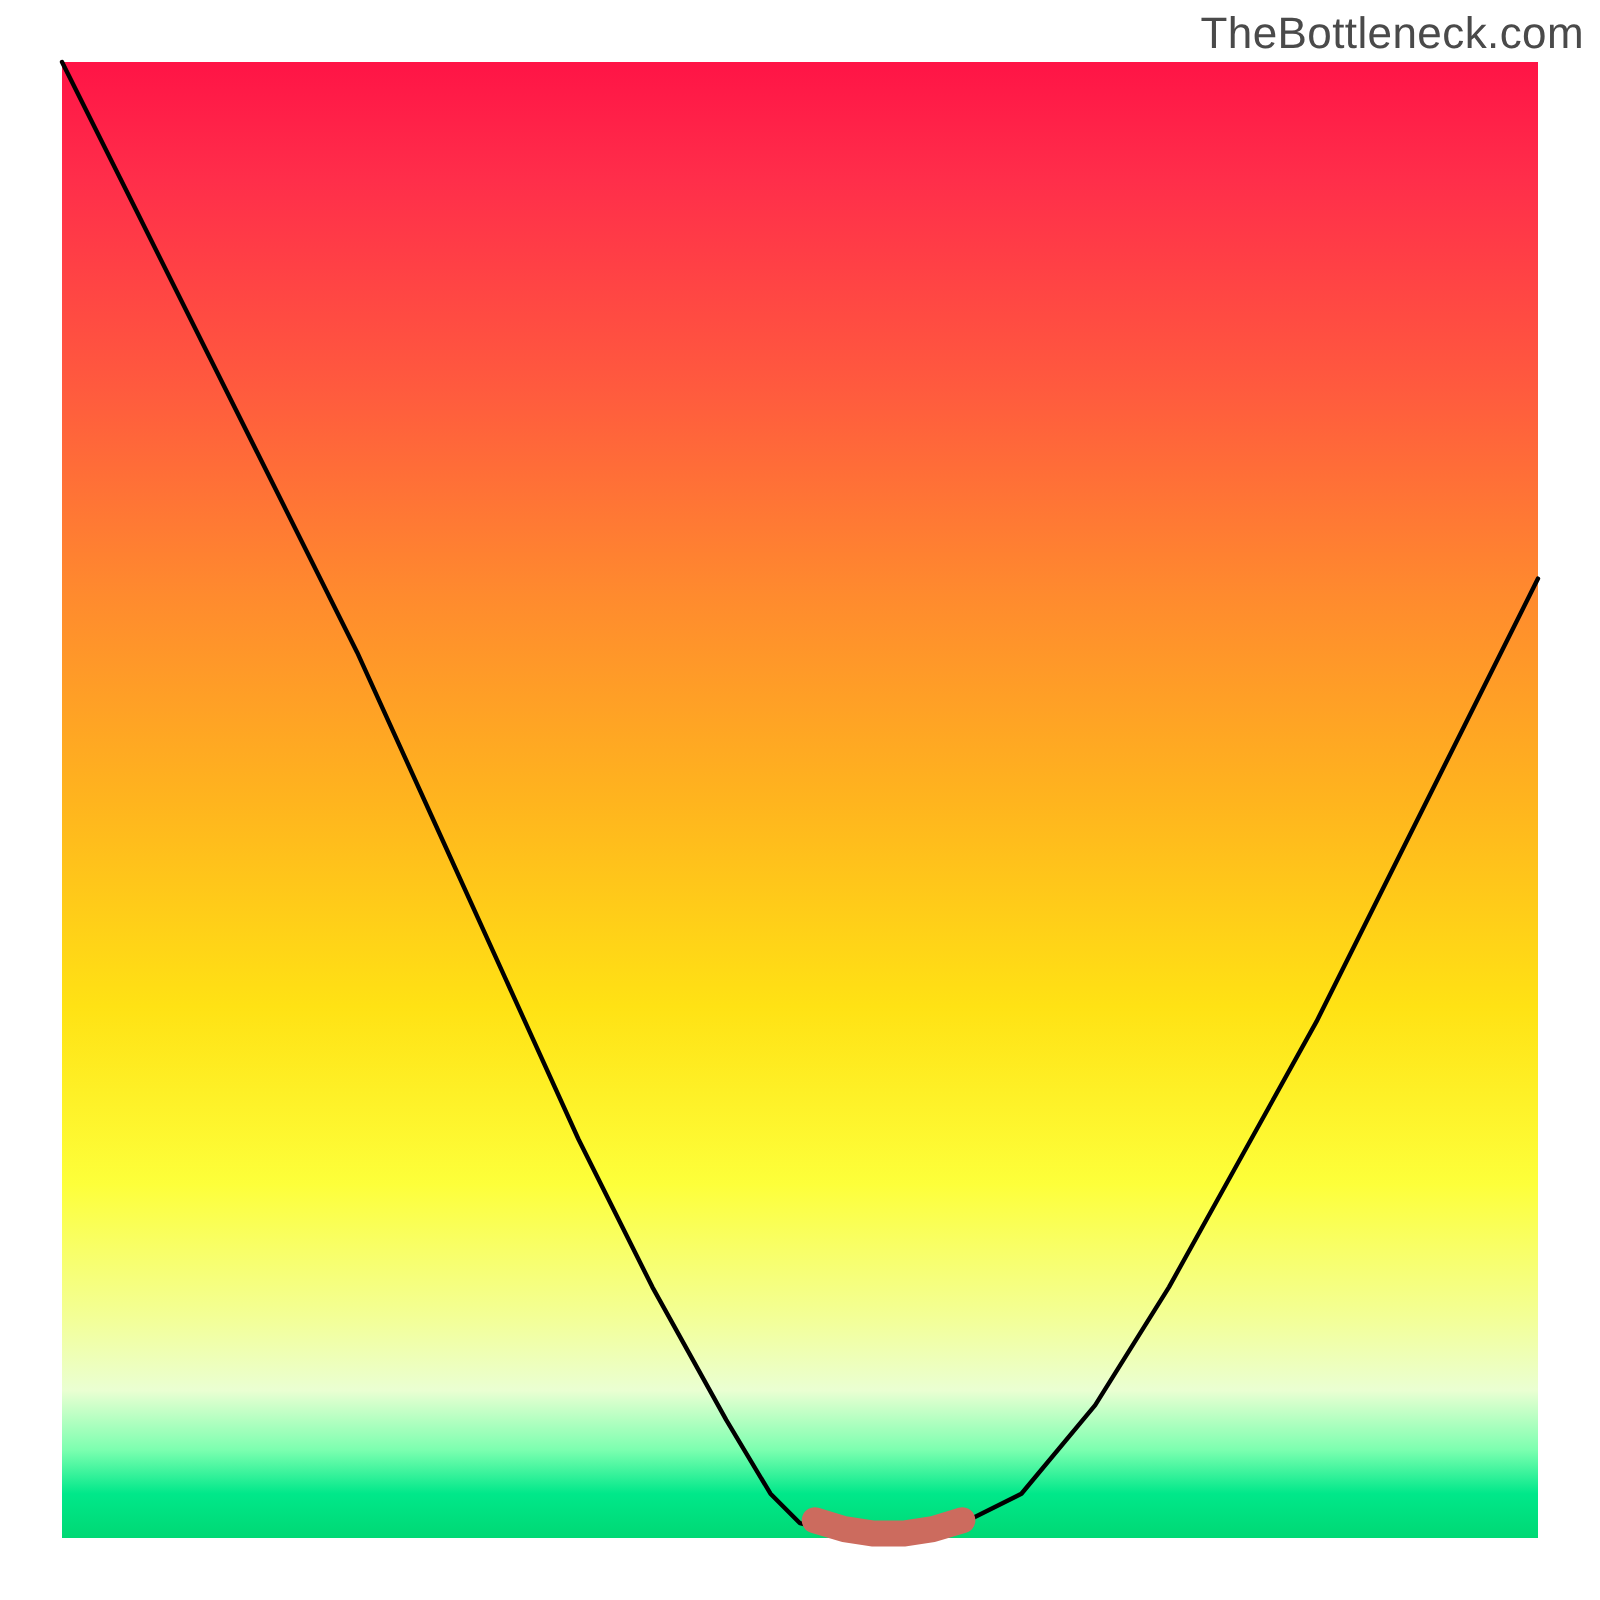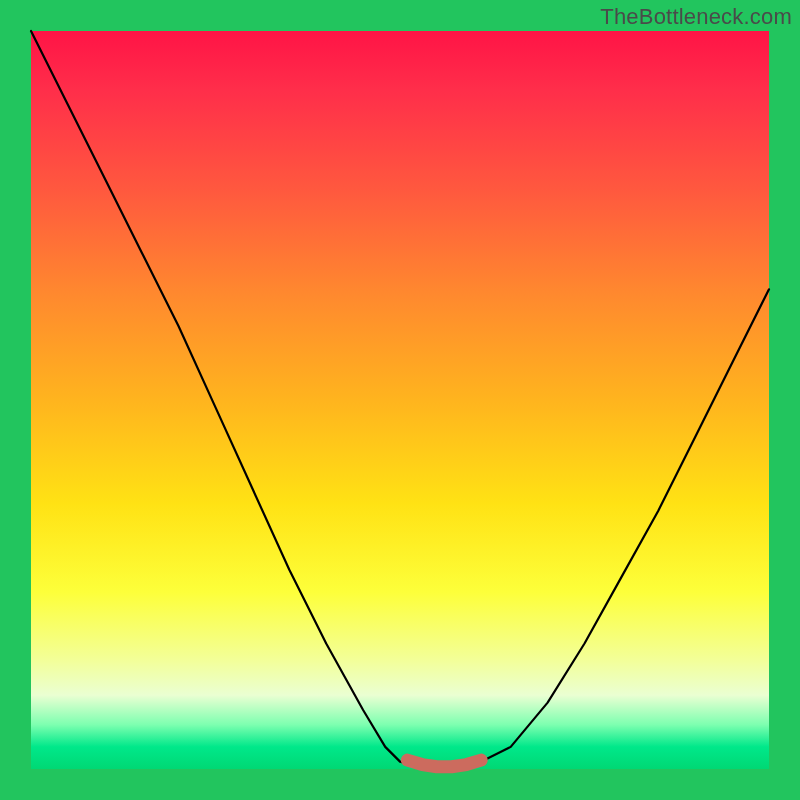--- a/index.html
+++ b/index.html
@@ -8,21 +8,21 @@
     width: 800px;
     height: 800px;
     overflow: hidden;
     background: #000;
     font-family: Arial, Helvetica, sans-serif;
   }
   .frame {
     position: relative;
     width: 800px;
     height: 800px;
-    background: #22c55e;
+    background: #ffffff;
   }
   .plot-area {
     position: absolute;
     left: 31px;
     top: 31px;
     width: 738px;
     height: 738px;
     
     background: linear-gradient(
       to bottom,

